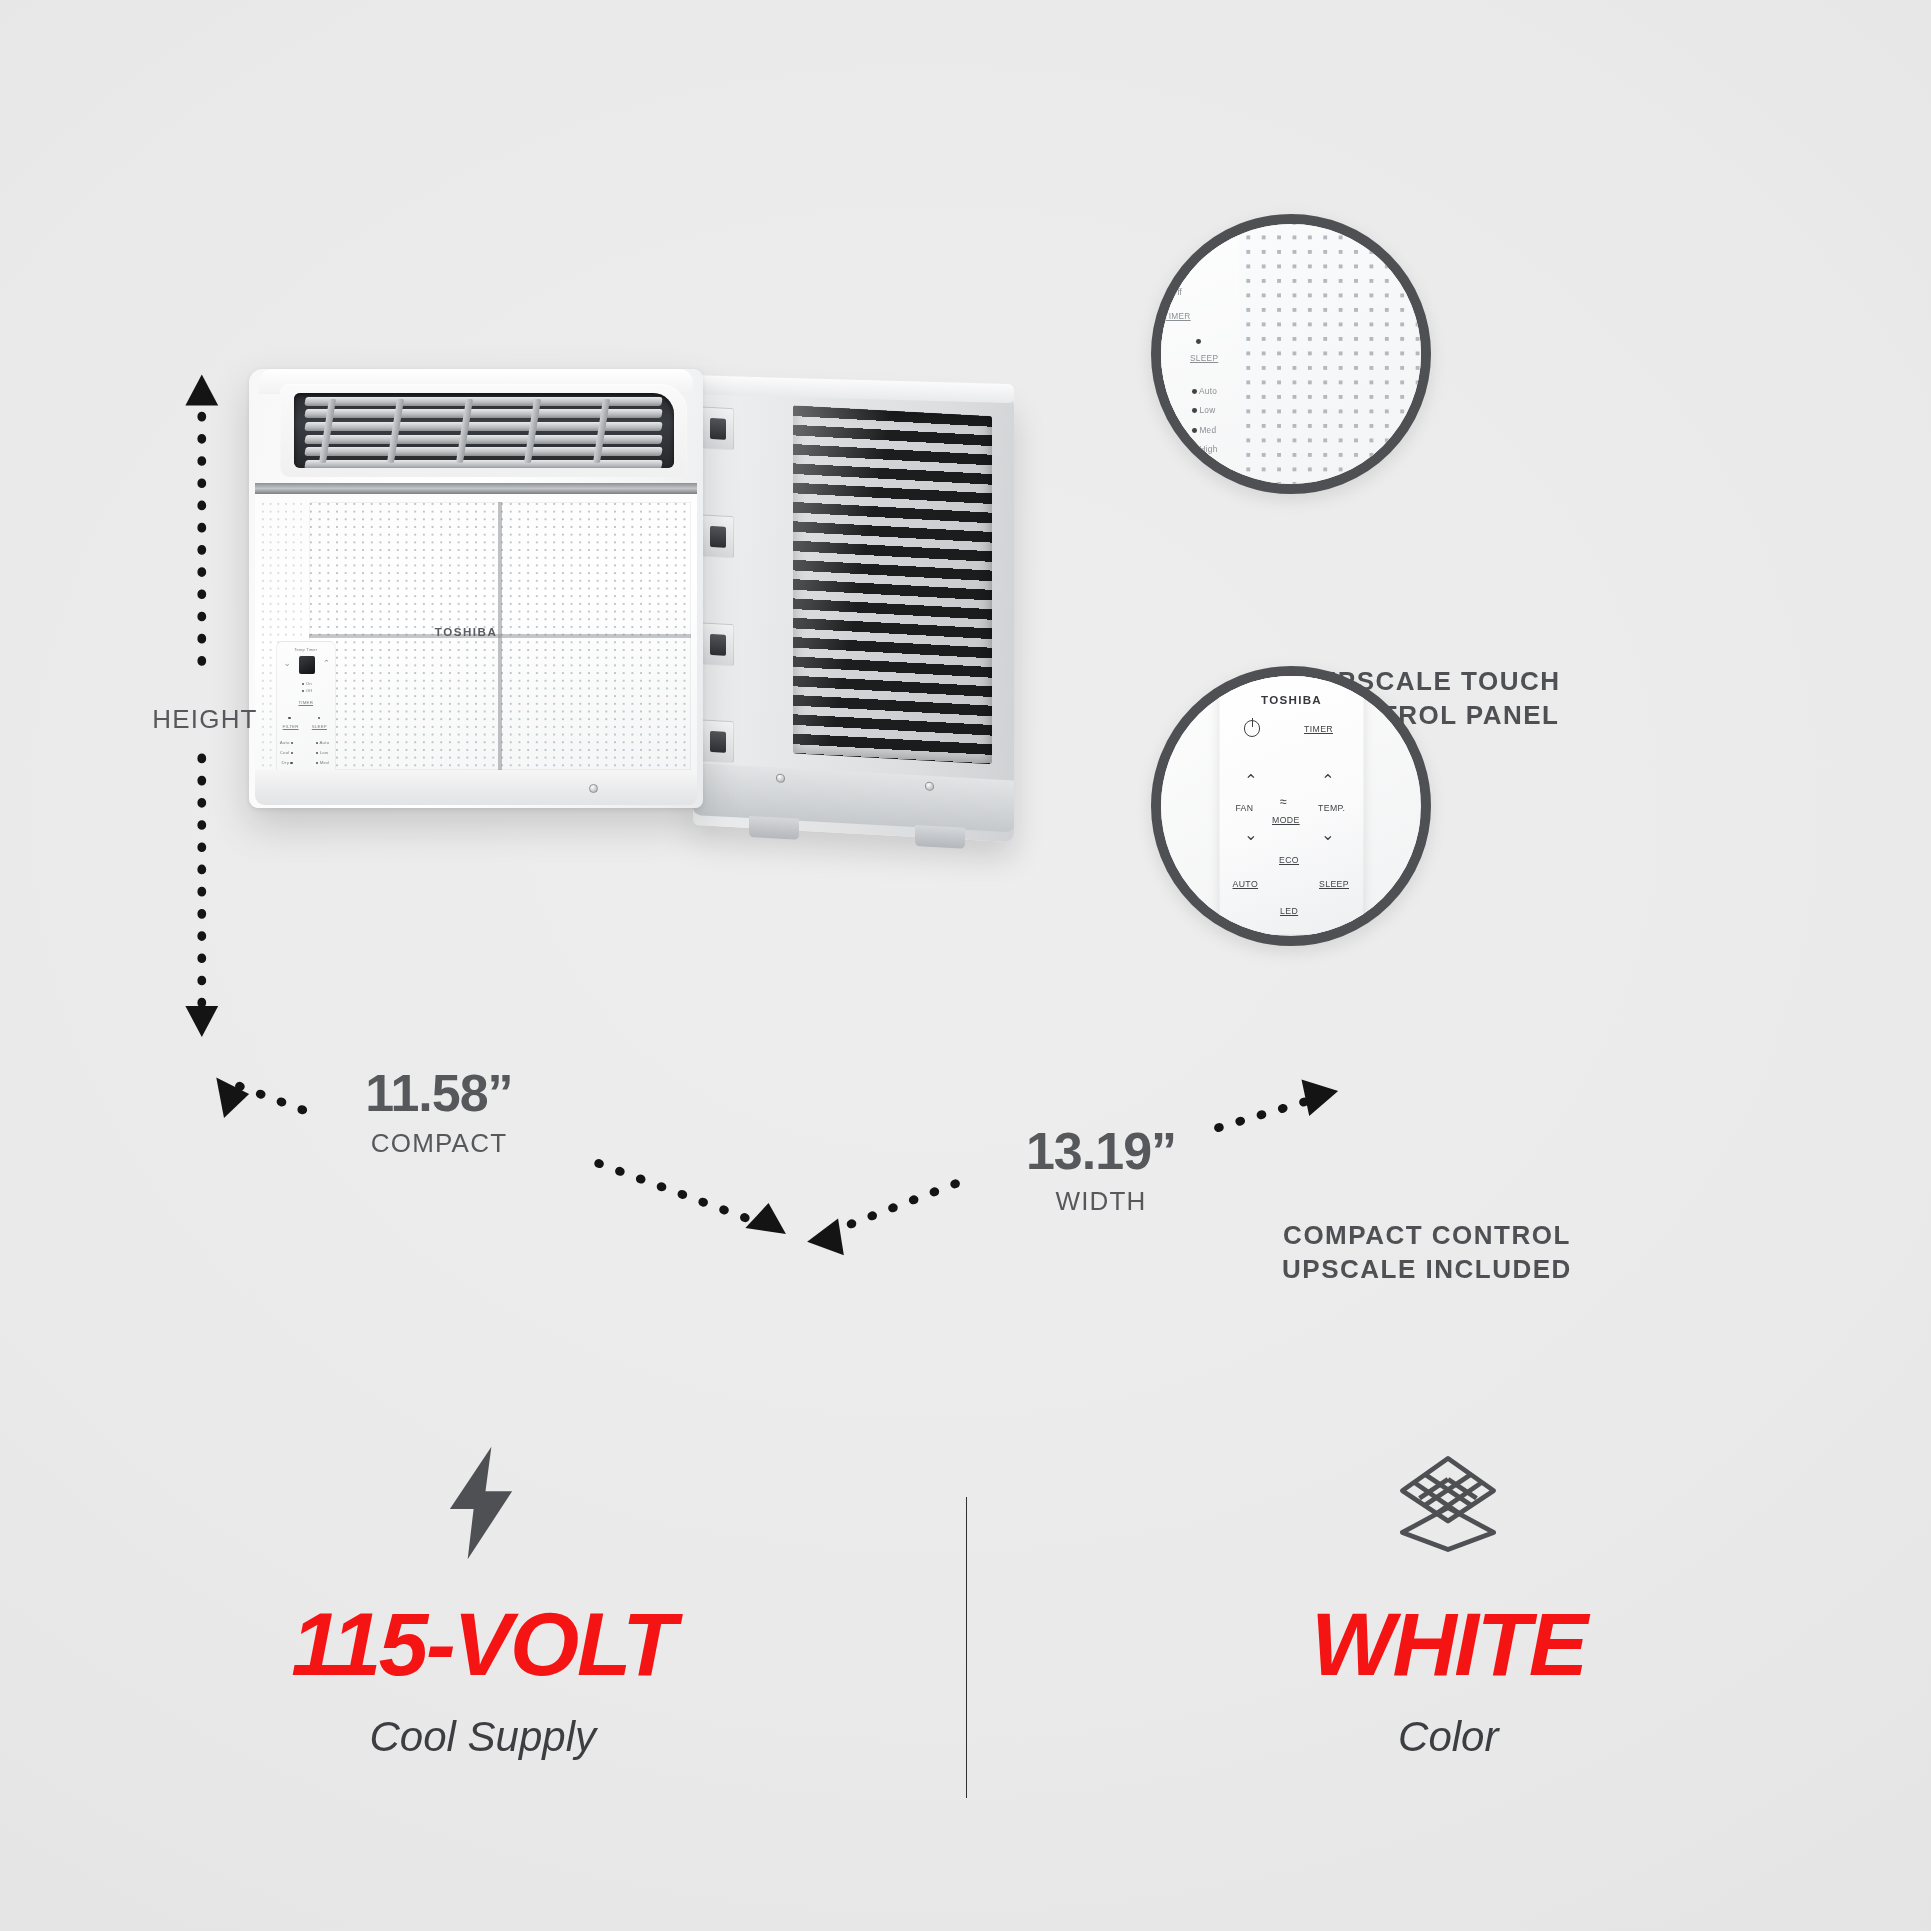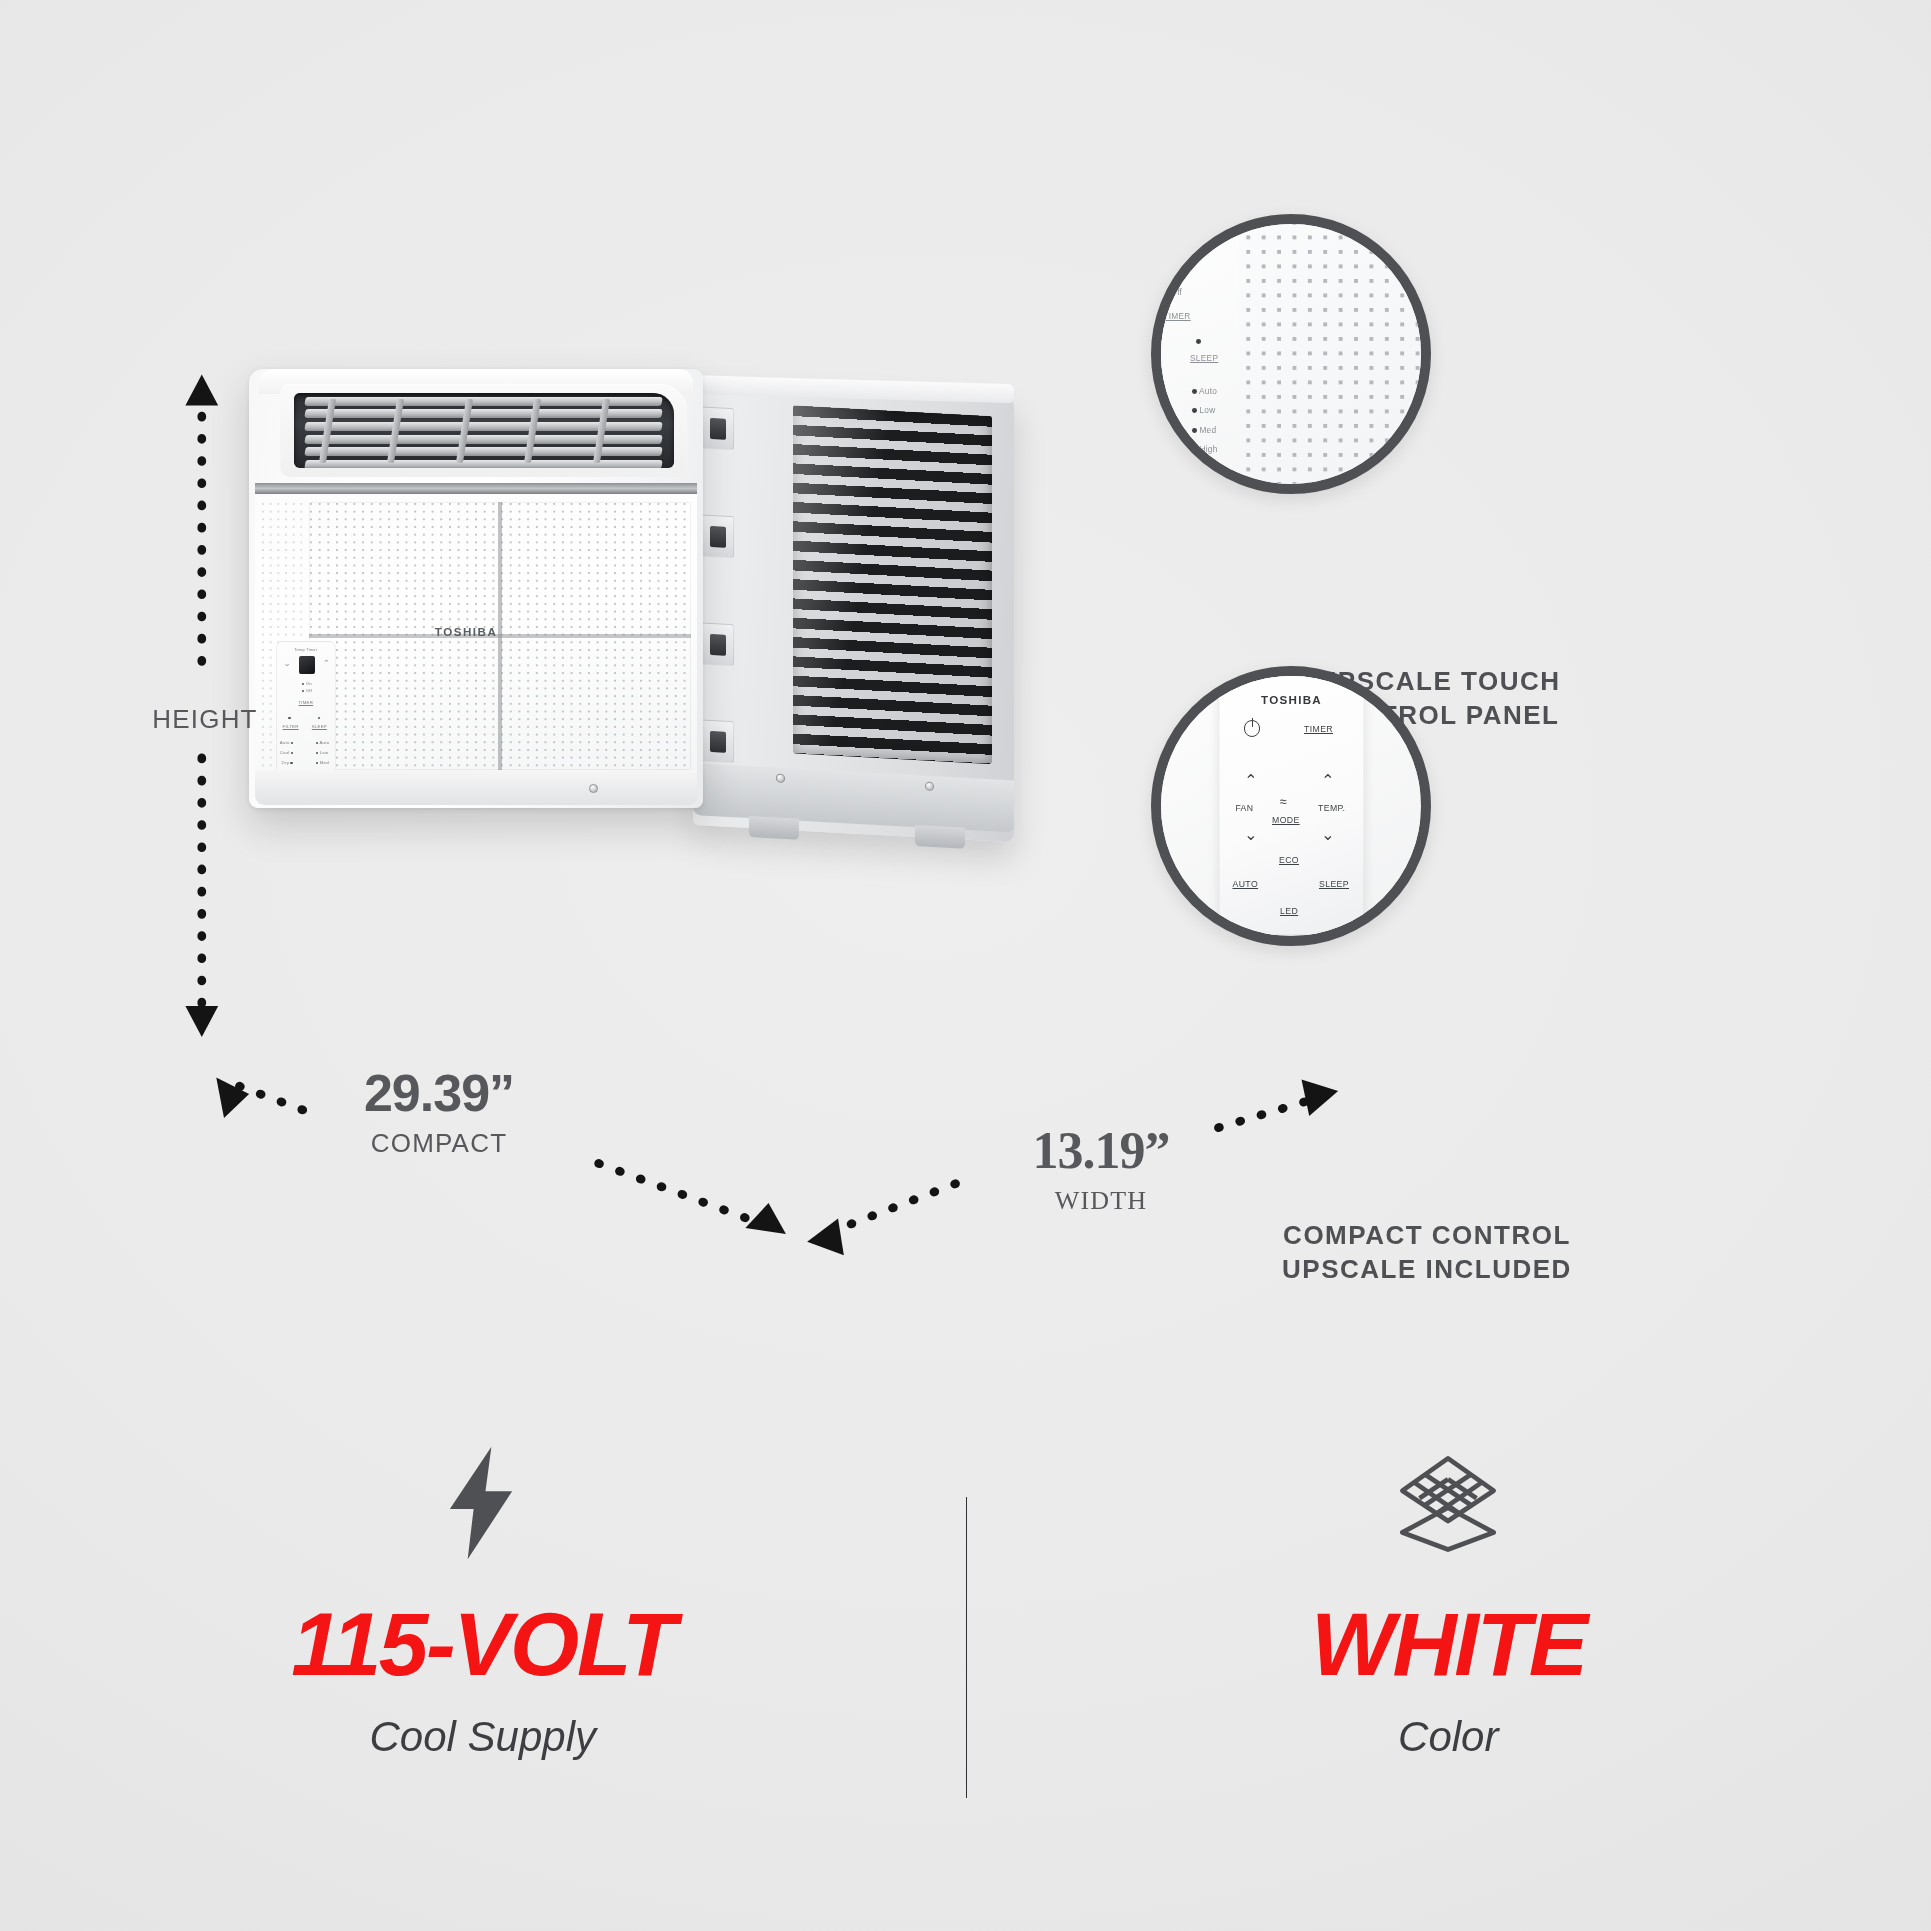--- a/index.html
+++ b/index.html
@@ -177,21 +177,21 @@
   .dim-label { position:absolute; text-align:center; }
   .dim-value {
     font-size:52px; font-weight:bold; color:#56585b; letter-spacing:-1px; line-height:1;
     white-space:nowrap;
   }
   .dim-name {
     font-size:26px; color:#56585b; letter-spacing:1.2px; line-height:1; margin-top:10.6px;
   }
   #dim-height { left:60px; top:695px; width:290px; }
   #dim-length { left:299px; top:1067px; width:280px; }
-  #dim-width  { left:966px; top:1125px; width:270px;font-family:Liberation Serif, serif; }
+  #dim-width  { left:966px; top:1125px; width:270px; }
 
   
   .callout { position:absolute; }
   .circle-frame {
     position:absolute; border-radius:50%;
     border:10.6px solid #4e5053;
     overflow:hidden;
     background:#f4f5f6;
     box-shadow: 0 5.8px 17.4px rgba(0,0,0,.10);
   }
@@ -400,21 +400,21 @@
     <line class="dline" x1="860" y1="1276" x2="1000" y2="1222"></line>
     <line class="dline" x1="1262" y1="1168" x2="1362" y2="1138"></line>
     <polygon class="dhead" points="836,1286 874,1300 868,1262"></polygon>
     <polygon class="dhead" points="1386,1130 1348,1118 1356,1156"></polygon>
   </svg>
 
   <div class="dim-label" id="dim-height">
     <div class="dim-name">HEIGHT</div>
   </div>
   <div class="dim-label" id="dim-length">
-    <div class="dim-value">29.39”</div>
+    <div class="dim-value">11.58”</div>
     <div class="dim-name">COMPACT</div>
   </div>
   <div class="dim-label" id="dim-width">
     <div class="dim-value">13.19”</div>
     <div class="dim-name">WIDTH</div>
   </div>
 
   <div class="callout">
     <div class="circle-frame" id="circle-panel">
       <div class="z-inner">

